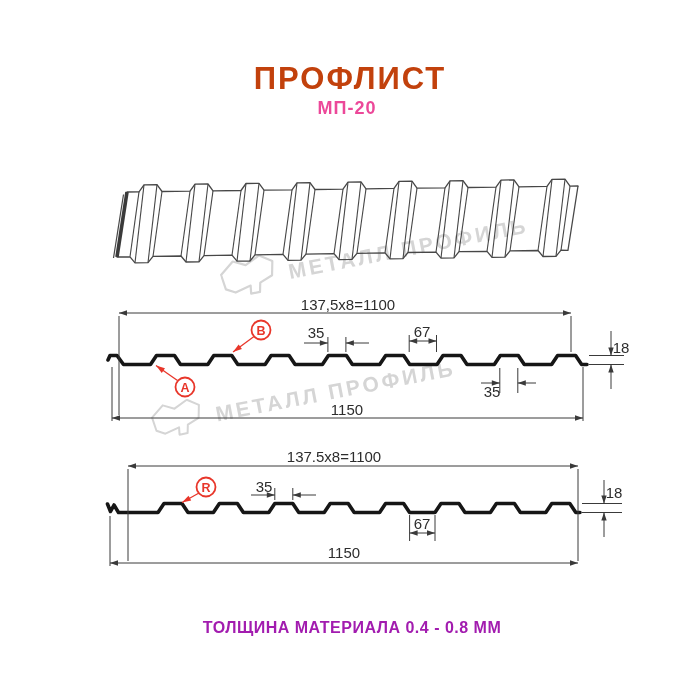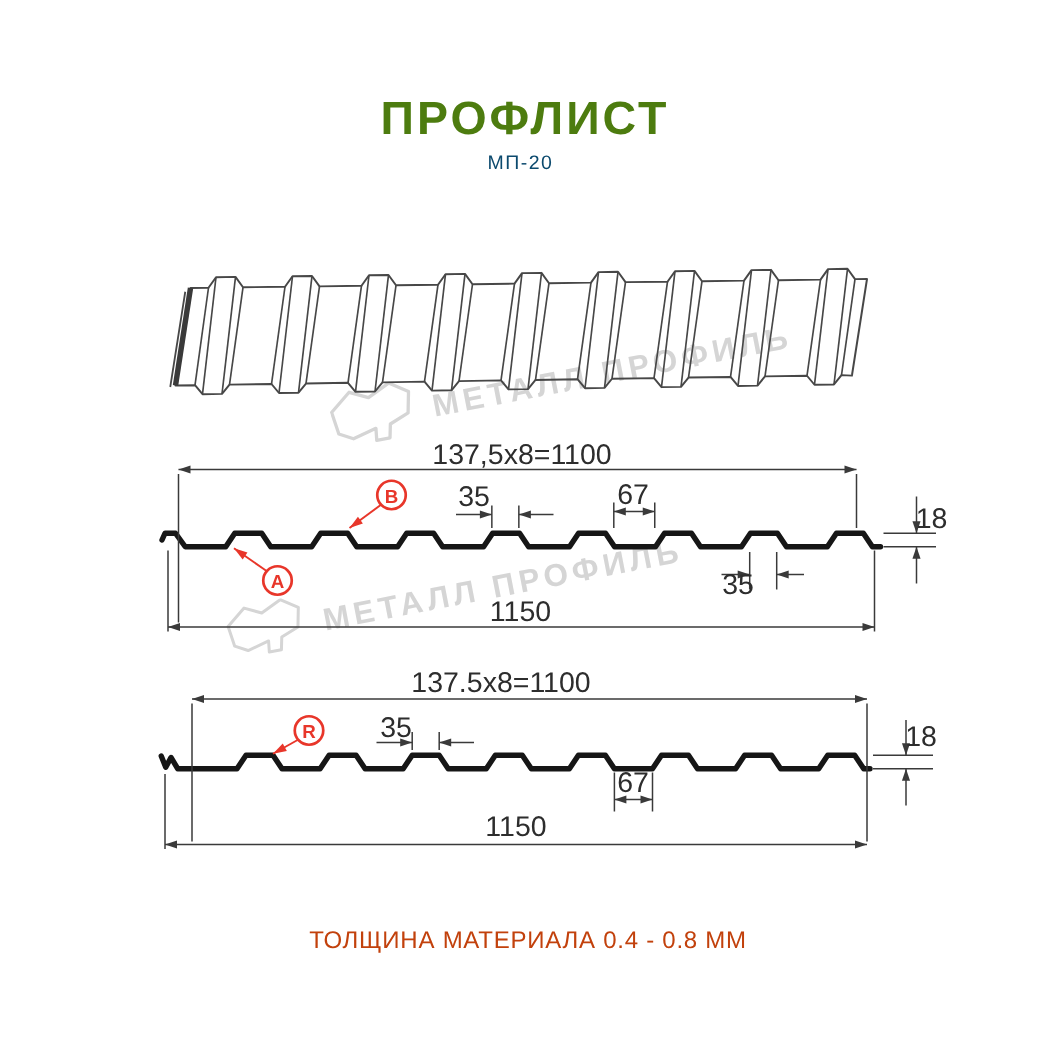--- a/index.html
+++ b/index.html
@@ -1,24 +1,24 @@
 <!DOCTYPE html>
 <html><head>
 <meta charset="utf-8">
 <style>
   html,body{margin:0;padding:0;background:#fff;}
   body{width:700px;height:700px;position:relative;overflow:hidden;
        font-family:"Liberation Sans", sans-serif;}
   .page{position:absolute;inset:0;}
   .abs{position:absolute;transform:translate(-50%,-50%);white-space:nowrap;}
-  .title{font-size:31px;font-weight:700;letter-spacing:2px;color:#4d7c0f;text-align:center;}
-  .subtitle{font-size:13px;font-weight:400;letter-spacing:1px;color:#0c4a6e;}
-  .dim{font-size:19px;font-weight:500;color:#2d2d2d;}
+  .title{font-size:31px;font-weight:700;letter-spacing:2px;color:#c2410c;text-align:center;}
+  .subtitle{font-size:18px;font-weight:700;letter-spacing:1px;color:#ec4899;}
+  .dim{font-size:15px;font-weight:500;color:#2d2d2d;}
   .lbl-red{font-size:12.5px;font-weight:700;color:#e8362a;}
-  .footer-note{font-size:16px;font-weight:400;letter-spacing:.5px;color:#c2410c;}
+  .footer-note{font-size:16px;font-weight:700;letter-spacing:.5px;color:#a21caf;}
   .watermark{position:absolute;display:flex;align-items:center;gap:12px;
              color:#d5d5d5;font-size:21px;font-weight:700;letter-spacing:3px;
              white-space:nowrap;transform-origin:left center;transform:rotate(-11deg);
              user-select:none;}
   #drawing{position:absolute;left:0;top:0;}
   .labels{position:absolute;inset:0;}
 </style>
 </head>
 <body>
 

